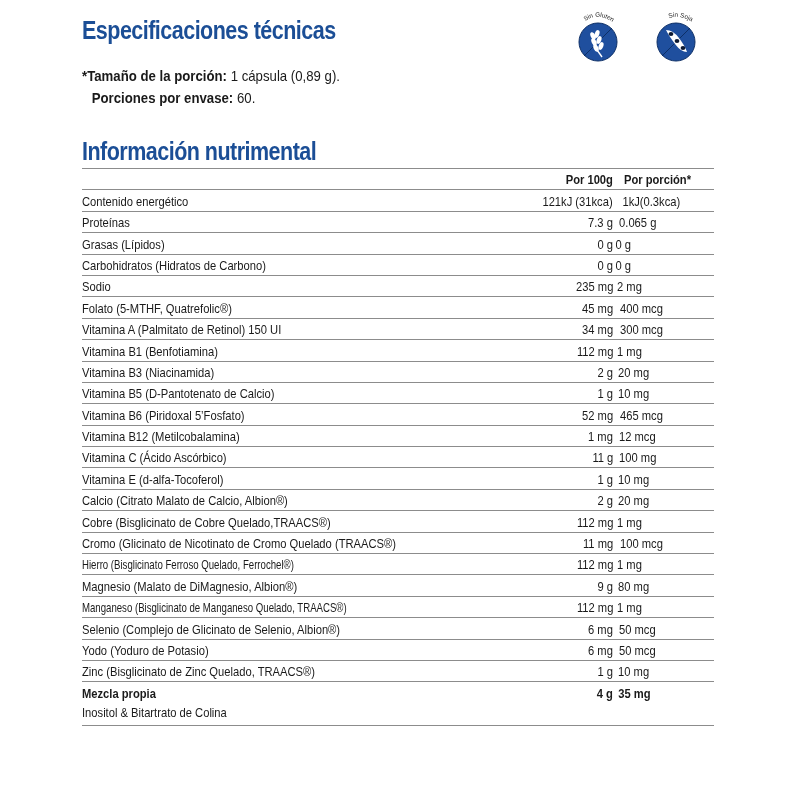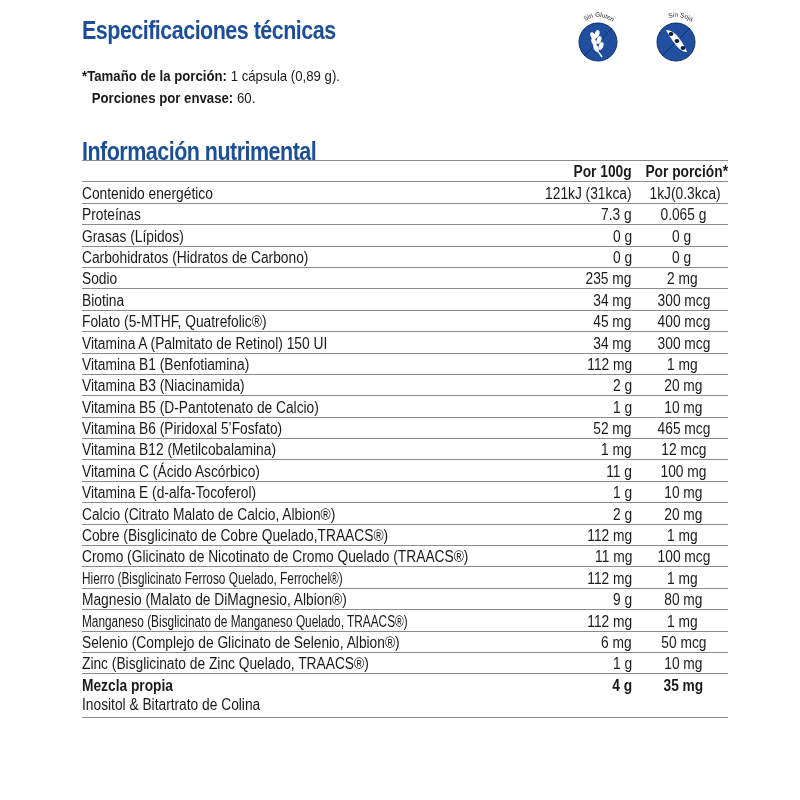--- a/index.html
+++ b/index.html
@@ -9,27 +9,27 @@
            font-size: 25px; letter-spacing: -0.6px; transform: scaleX(0.86); transform-origin: left top; white-space: nowrap; }
   #t1 { top: 16px; }
   #t2 { top: 137px; }
   .serving { position: absolute; left: 82px; top: 65px; font-size: 15px; line-height: 22px;
              transform: scaleX(0.88); transform-origin: left top; white-space: nowrap; }
   .serving b { font-weight: bold; }
   .serving .l2 { padding-left: 11px; }
   .badges { position: absolute; top: 8px; left: 497px; width: 200px; height: 60px; }
   .badge { position: absolute; width: 46px; height: 56px; }
   .badge svg { display: block; }
-  table.nut { position: absolute; left: 82px; top: 160px; width: 632px; border-collapse: collapse;
-              font-size: 16px; }
+  table.nut { position: absolute; left: 82px; top: 168px; width: 632px; border-collapse: collapse;
+              font-size: 13px; }
   table.nut td { padding: 0; height: 20.4px; line-height: 19px; border-bottom: 1.3px solid #8c8c8c;
                  white-space: nowrap; vertical-align: bottom; }
   table.nut td.c1 { width: 400px; }
   table.nut td.c2 { width: 131px; text-align: right; }
-  table.nut td.c3 { width: 101px; text-align: center; }
+  table.nut td.c3 { width: 101px; text-align: left; }
   table.nut tr.head td { border-top: 1.3px solid #8c8c8c; font-weight: bold; }
   table.nut tr.head td.c1 { border-bottom: 1.3px solid #8c8c8c; }
   .sq { display: inline-block; transform: scaleX(0.86); transform-origin: left center; }
   .sqr { display: inline-block; transform: scaleX(0.86); transform-origin: right center; }
   .sqc { display: inline-block; transform: scaleX(0.74); transform-origin: left center; }
   tr.bold td { font-weight: bold; border-bottom: none; }
   tr.sub td { border-bottom: 1.6px solid #8c8c8c; height: 22px; }
 </style>
 </head>
 <body>
@@ -106,25 +106,20 @@
         <td class="c1"><span class="sq">Carbohidratos (Hidratos de Carbono)</span></td>
         <td class="c2"><span class="sqr">0 g</span></td>
         <td class="c3"><span class="sqr">0 g</span></td>
       </tr>
       <tr>
         <td class="c1"><span class="sq">Sodio</span></td>
         <td class="c2"><span class="sqr">235 mg</span></td>
         <td class="c3"><span class="sqr">2 mg</span></td>
       </tr>
       <tr>
-        <td class="c1"><span class="sq">Biotina</span></td>
-        <td class="c2"><span class="sqr">34 mg</span></td>
-        <td class="c3"><span class="sqr">300 mcg</span></td>
-      </tr>
-      <tr>
         <td class="c1"><span class="sq">Folato (5-MTHF, Quatrefolic®)</span></td>
         <td class="c2"><span class="sqr">45 mg</span></td>
         <td class="c3"><span class="sqr">400 mcg</span></td>
       </tr>
       <tr>
         <td class="c1"><span class="sq">Vitamina A (Palmitato de Retinol) 150 UI</span></td>
         <td class="c2"><span class="sqr">34 mg</span></td>
         <td class="c3"><span class="sqr">300 mcg</span></td>
       </tr>
       <tr>
@@ -187,20 +182,25 @@
         <td class="c2"><span class="sqr">9 g</span></td>
         <td class="c3"><span class="sqr">80 mg</span></td>
       </tr>
       <tr>
         <td class="c1"><span class="sqc">Manganeso (Bisglicinato de Manganeso Quelado, TRAACS®)</span></td>
         <td class="c2"><span class="sqr">112 mg</span></td>
         <td class="c3"><span class="sqr">1 mg</span></td>
       </tr>
       <tr>
         <td class="c1"><span class="sq">Selenio (Complejo de Glicinato de Selenio, Albion®)</span></td>
+        <td class="c2"><span class="sqr">6 mg</span></td>
+        <td class="c3"><span class="sqr">50 mcg</span></td>
+      </tr>
+      <tr>
+        <td class="c1"><span class="sq">Yodo (Yoduro de Potasio)</span></td>
         <td class="c2"><span class="sqr">6 mg</span></td>
         <td class="c3"><span class="sqr">50 mcg</span></td>
       </tr>
       <tr>
         <td class="c1"><span class="sq">Zinc (Bisglicinato de Zinc Quelado, TRAACS®)</span></td>
         <td class="c2"><span class="sqr">1 g</span></td>
         <td class="c3"><span class="sqr">10 mg</span></td>
       </tr>
       <tr class="bold">
         <td class="c1"><span class="sq">Mezcla propia</span></td>

